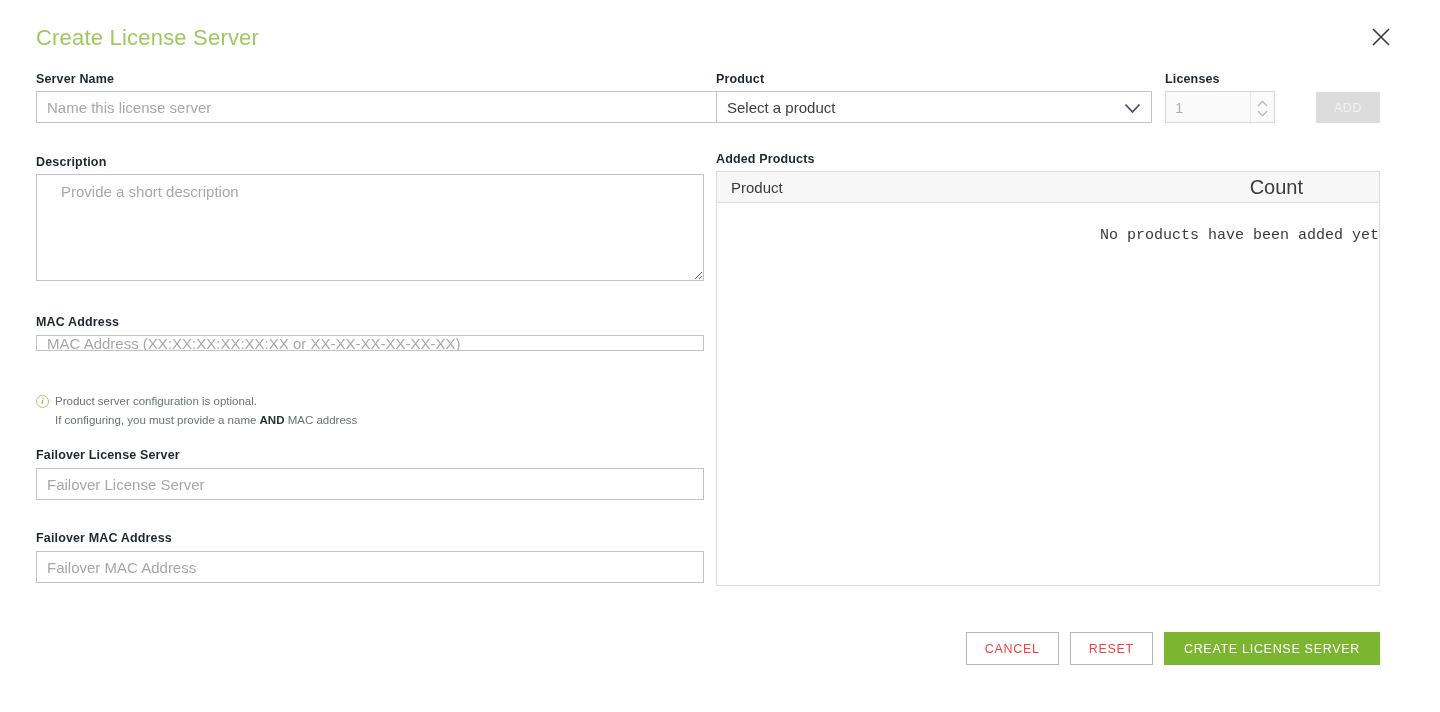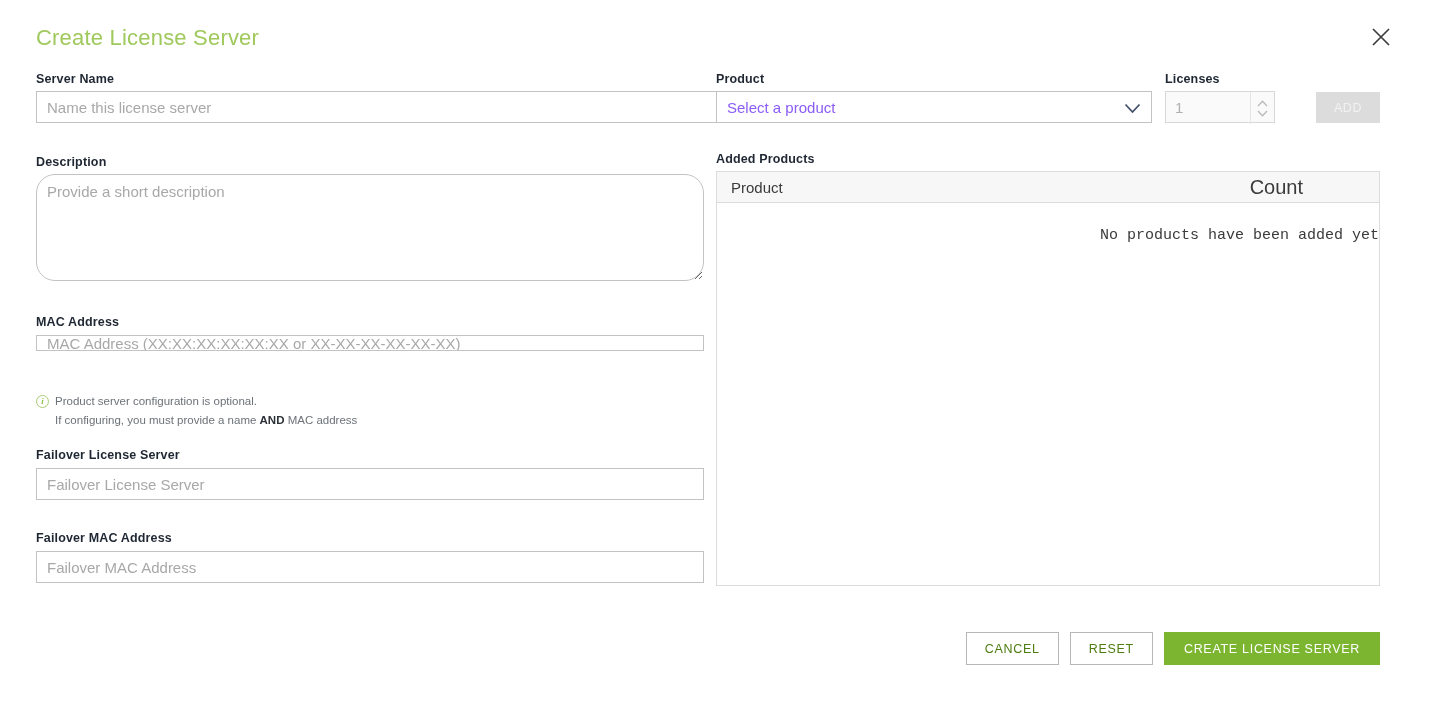--- a/index.html
+++ b/index.html
@@ -61,24 +61,23 @@
     background: #fff;
     font-family: "Liberation Sans", sans-serif;
     font-size: 15px;
     color: #333;
     padding: 0 10px;
     outline: none;
   }
   .txt::placeholder { color: #a8a8a8; opacity: 1; }
 
   textarea.txt {
-    padding: 7px 10px;
+    padding: 7px 24px;
     resize: vertical;
     line-height: 20px;
-    border-radius: 19px;
   }
   textarea.txt::placeholder { color: #a8a8a8; }
 
   
   .lbl-server-name { position: absolute; left: 36px; top: 72px; }
   .in-server-name  { position: absolute; left: 36px; top: 91px; width: 800px; height: 32px; }
 
   .lbl-description { position: absolute; left: 36px; top: 155px; }
   .in-description  { position: absolute; left: 36px; top: 174px; width: 668px; height: 107px; }
 
@@ -141,21 +140,21 @@
     border: 1px solid #c3c3c3;
     background: #fff;
     cursor: pointer;
   }
   .select-value {
     position: absolute;
     left: 10px; top: 0;
     height: 32px;
     line-height: 32px;
     font-size: 15px;
-    color: #8b5cf6;
+    color: #404040;
     white-space: nowrap;
   }
   .select-chevron {
     position: absolute;
     right: 10px; top: 0;
     height: 32px;
     display: flex;
     align-items: center;
   }
 
@@ -260,21 +259,21 @@
     font-family: "Liberation Sans", sans-serif;
     font-size: 12.5px;
     letter-spacing: 0.7px;
     height: 33px;
     cursor: pointer;
     outline: none;
   }
   .btn-ghost {
     background: #fff;
     border: 1px solid #b7b7b7;
-    color: #4d7c0f;
+    color: #ef4444;
     padding: 0 18px;
   }
   .btn-primary {
     background: #7cb52f;
     border: 1px solid #7cb52f;
     color: #ffffff;
     padding: 0 19px;
     font-weight: normal;
   }
 </style>

